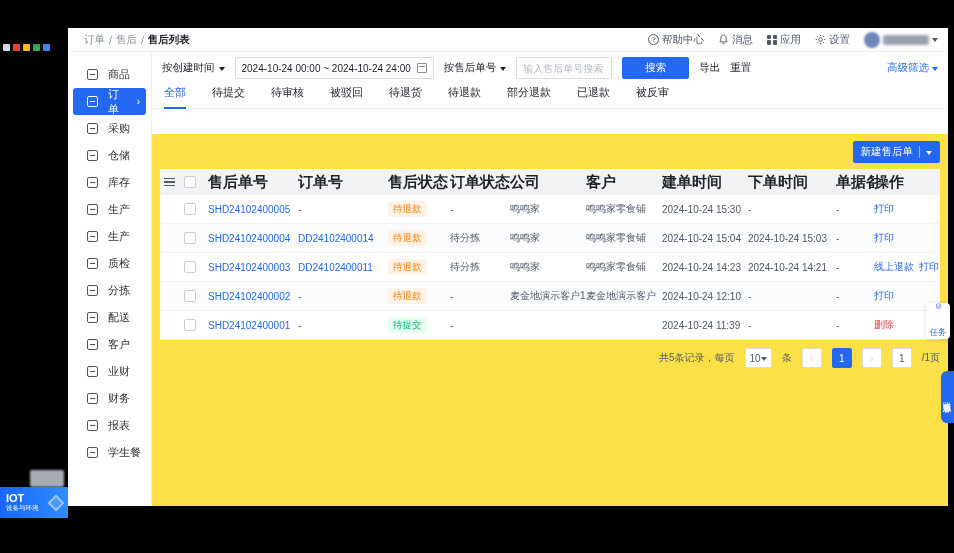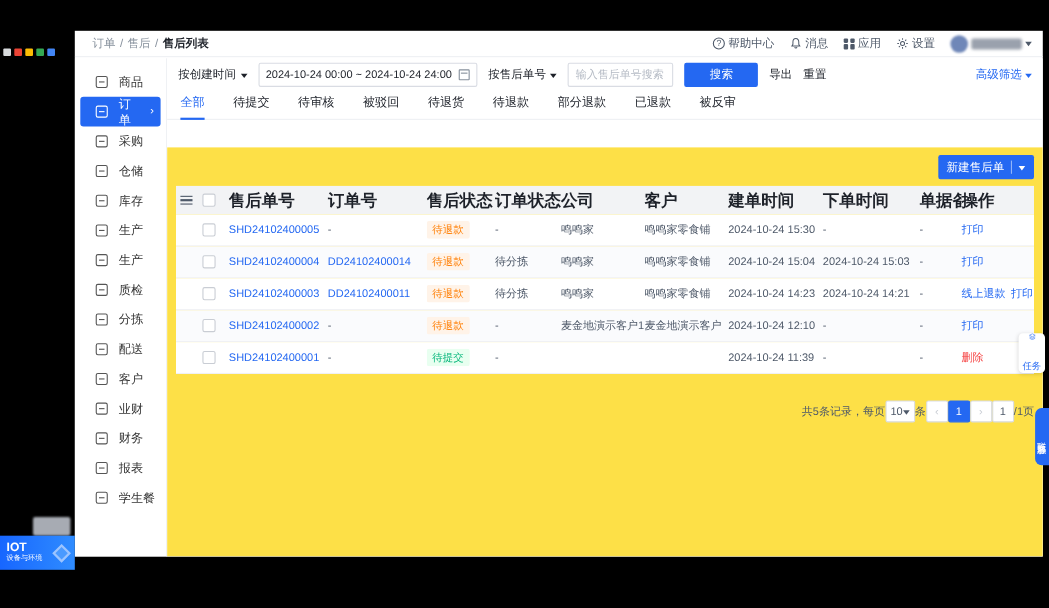--- a/index.html
+++ b/index.html
@@ -83,21 +83,21 @@
   .bars i { height:1.4px; background:#4e5969; display:block; }
   .cbx { width:12px; height:12px; border:1px solid #c9cdd4; border-radius:2px; background:#fff; cursor:pointer; }
   .link { color:#2468f2; text-decoration:none; cursor:pointer; }
   .danger { color:#f53f3f; }
   .badge { display:inline-block; padding:1.5px 5px; border-radius:2px; font-size:9.5px; }
   .badge.orange { color:#ff7d00; background:#fff3e8; }
   .badge.green { color:#00b578; background:#e8fff0; }
   .actions { display:flex; gap:5px; overflow:hidden; white-space:nowrap; }
 
   
-  .pager { display:flex; align-items:center; justify-content:flex-end; gap:0; margin-top:24px; font-size:10px; color:#4e5969; }
+  .pager { display:flex; align-items:center; justify-content:flex-end; gap:10px; margin-top:8px; font-size:10px; color:#4e5969; }
   .pbox { height:20px; min-width:20px; border:1px solid #d9dce3; border-radius:2px; background:#fff;
           display:flex; align-items:center; justify-content:center; padding:0 4px; cursor:pointer; }
   .pbox.on { background:#2468f2; border-color:#2468f2; color:#fff; }
   .pbox.nav { color:#c9cdd4; }
 
   
   .taskfab { position:absolute; right:4px; top:303px; width:24px; height:36px; background:#fff; border-radius:4px;
              box-shadow:0 1px 4px rgba(0,0,0,.15); display:flex; flex-direction:column; align-items:center;
              justify-content:center; gap:18px; color:#2468f2; font-size:8.5px; cursor:pointer; }
   .service { position:absolute; right:0; top:371px; width:13px; height:52px; background:#2468f2; color:#fff;

